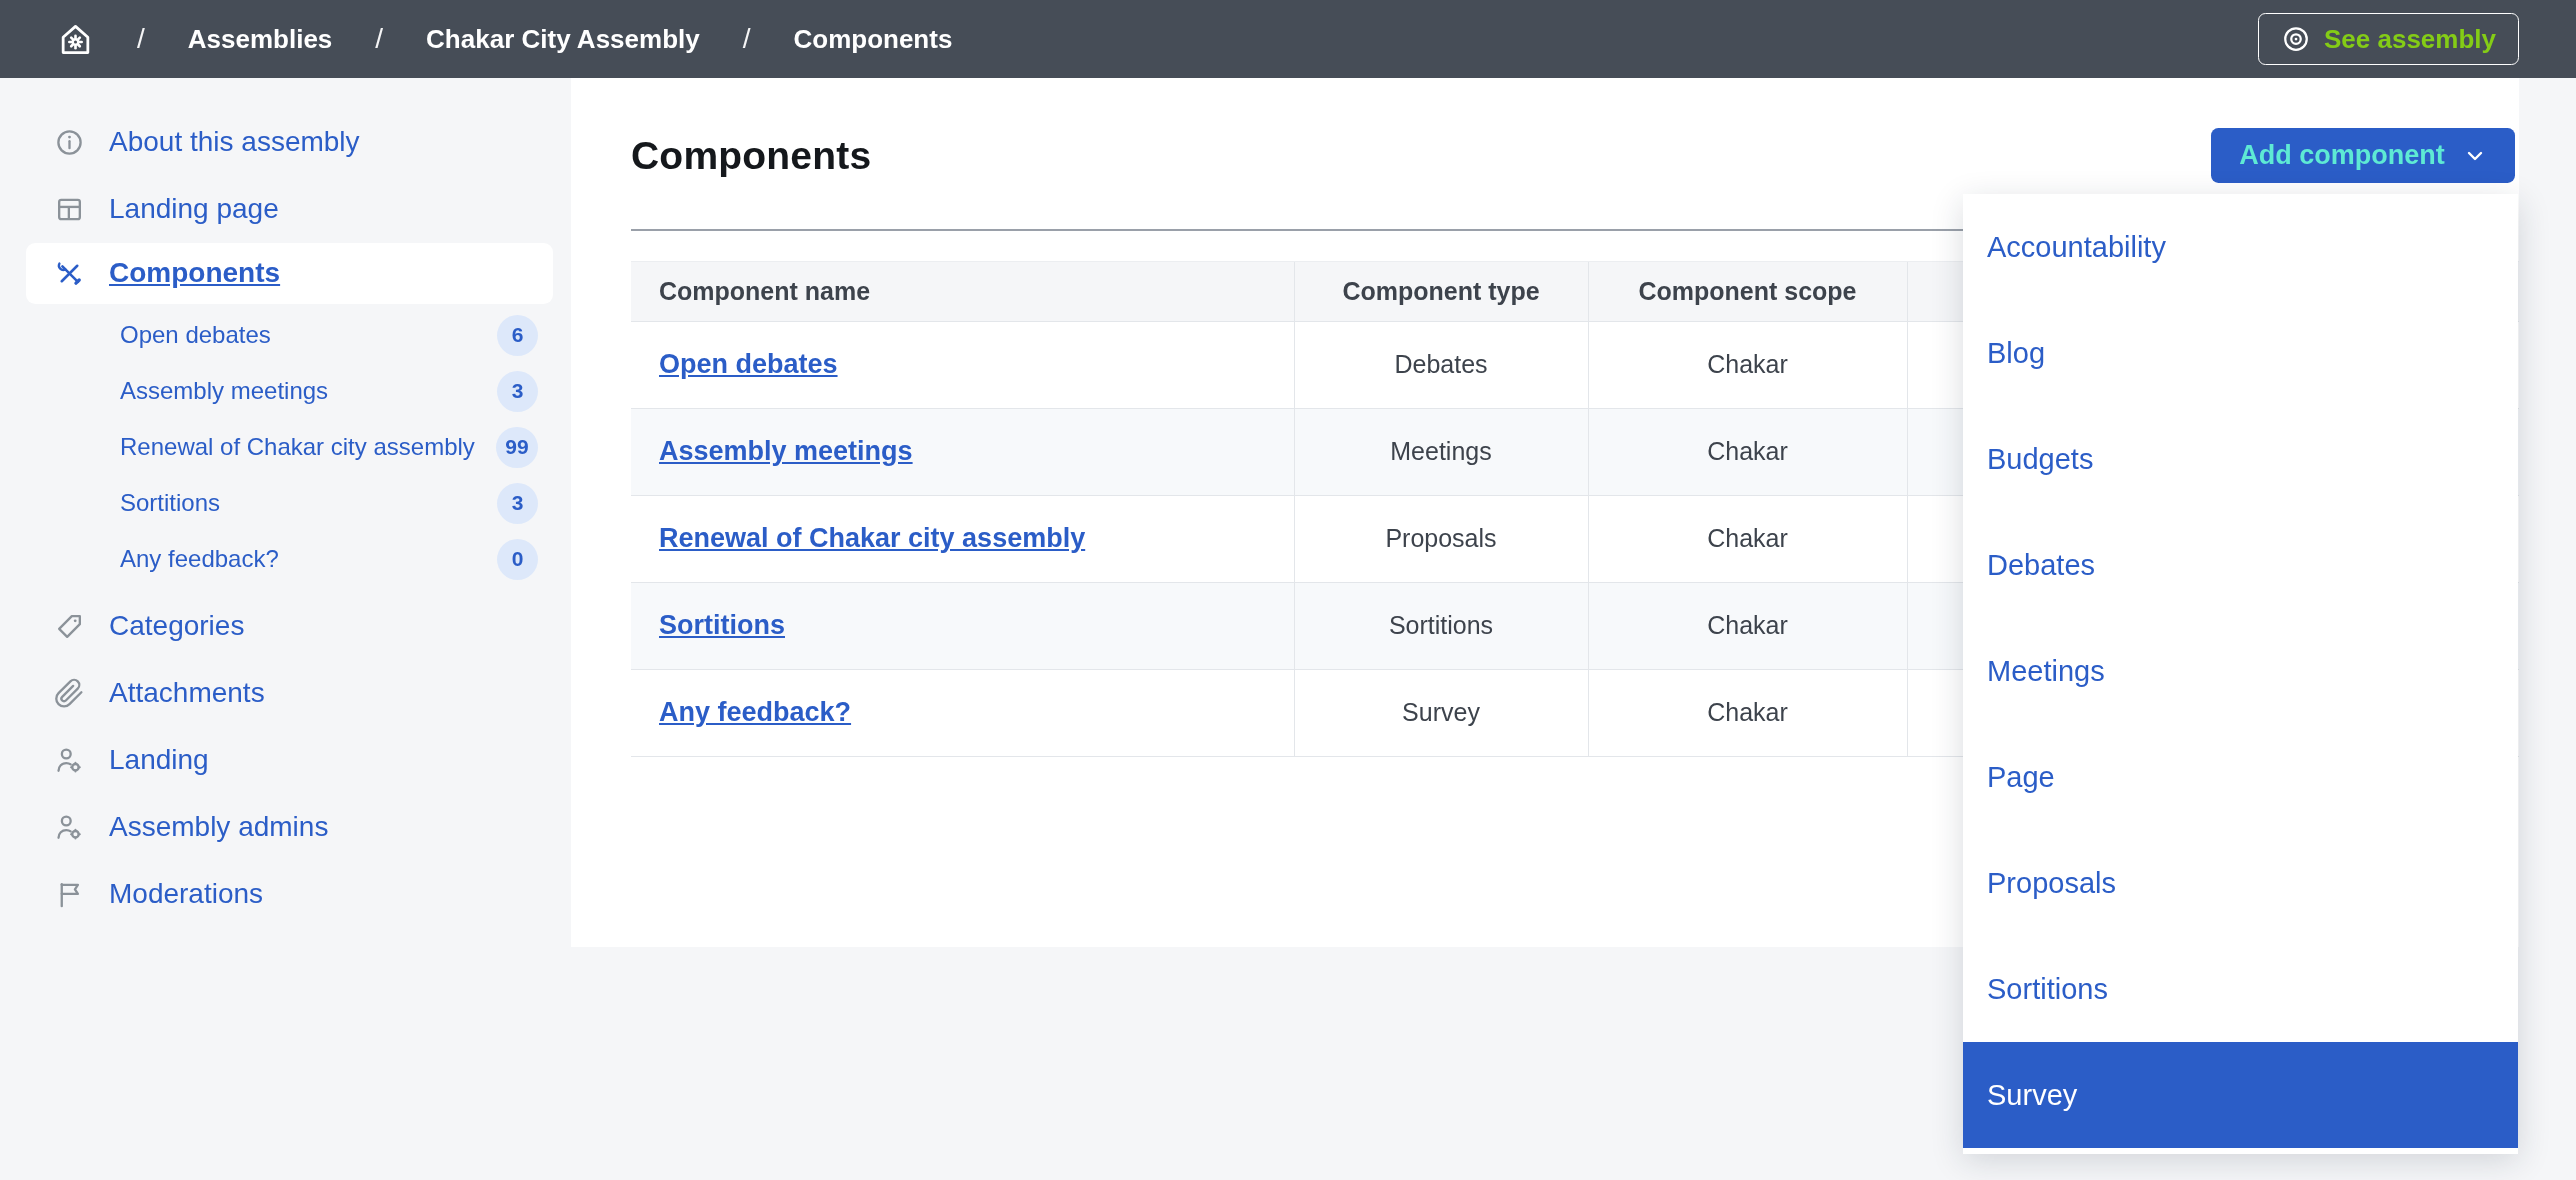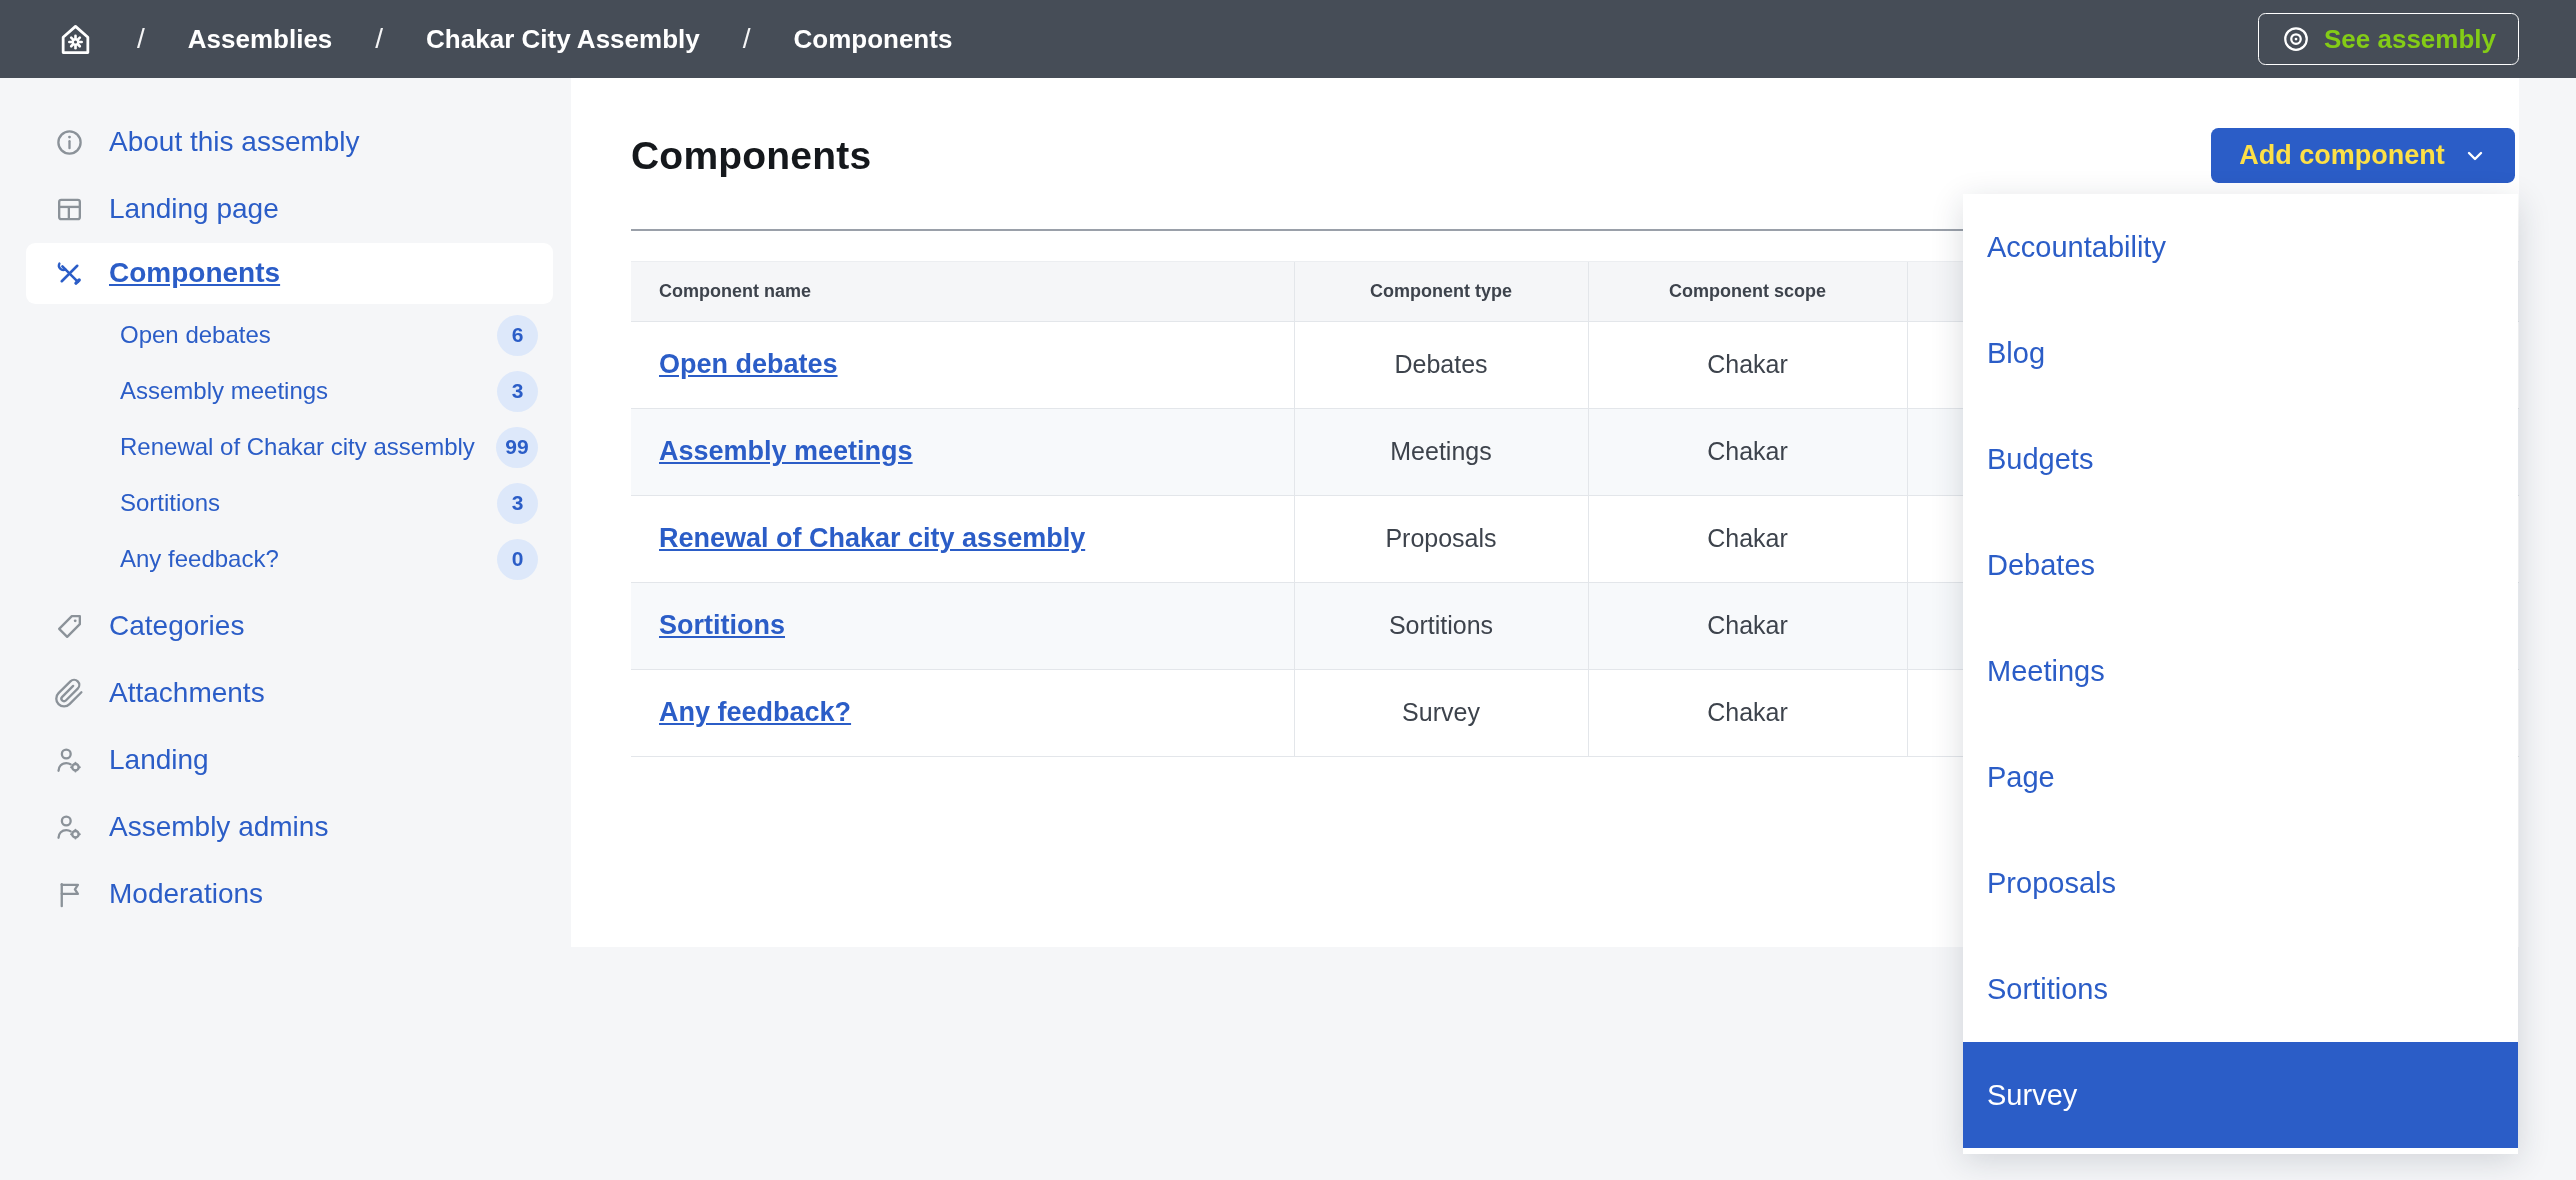--- a/index.html
+++ b/index.html
@@ -62,30 +62,30 @@
 
   
   .content {
     position:absolute; left:571px; top:78px; width:1948px; height:869px;
     background:#fff; padding:0 3.7px 0 60px;
   }
   .content-header { display:flex; align-items:center; margin-top:50px; }
   .page-title { font-size:39px; font-weight:700; color:#15181c; letter-spacing:0.2px; }
   .add-component {
     margin-left:auto; display:flex; align-items:center; gap:18.5px;
-    background:#2b5dc7; color:#fde047; border:none; border-radius:7.4px;
+    background:#2b5dc7; color:#5eead4; border:none; border-radius:7.4px;
     height:55px; padding:0 28px; font-size:27px; font-weight:700;
     font-family:inherit; cursor:pointer;
   }
   .add-component svg { width:24px; height:24px; }
   .divider { height:1.9px; background:#9aa0a9; margin-top:46px; }
 
   table.components { width:1888px; border-collapse:collapse; margin-top:30px; color:#3d434c; }
   table.components th {
-    background:#f5f6f8; height:60px; font-size:18px; font-weight:700;
+    background:#f5f6f8; height:60px; font-size:25px; font-weight:700;
     border-bottom:0.9px solid #e3e6ea; border-top:0.9px solid #eceef1;
   }
   table.components td { height:87px; font-size:25px; border-bottom:0.9px solid #e3e6ea; }
   table.components th+th, table.components td+td { border-left:0.9px solid #e3e6ea; }
   table.components tr:nth-child(even) td { background:#f7f9fb; }
   .col-name { text-align:left; padding-left:28px; }
   .col-mid { text-align:center; }
   .name-link { color:#2b5dc7; font-size:27px; font-weight:700; text-decoration:underline; }
 
   

